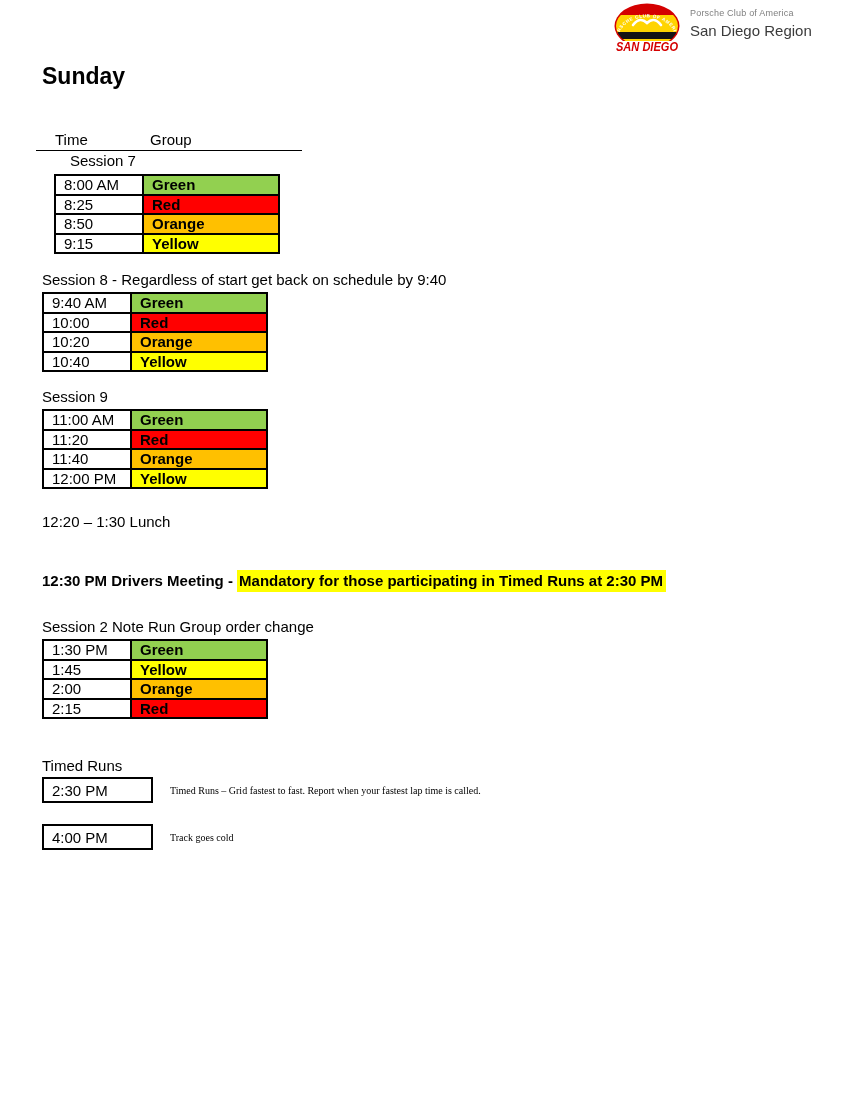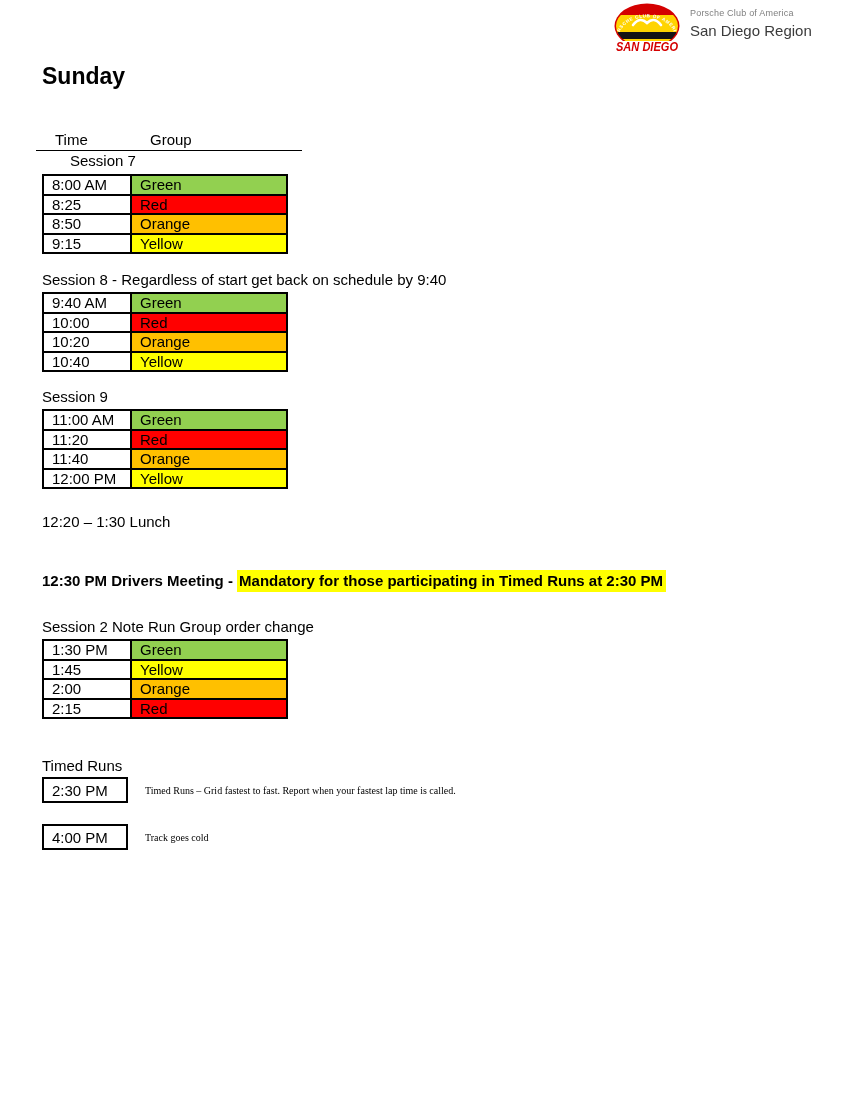--- a/index.html
+++ b/index.html
@@ -46,48 +46,48 @@
   }
   table.run-table td {
     border: 2px solid #000;
     height: 19.5px;
     font-size: 15px;
     padding: 0 0 0 8px;
     vertical-align: middle;
     white-space: nowrap;
   }
   td.time-cell  { width: 88px;  background: #ffffff; }
-  td.group-cell { width: 156px; }
+  td.group-cell { width: 136px; font-weight: bold; }
 
   .plain-line {
     position: absolute; left: 42px;
     font-size: 15px; white-space: nowrap;
   }
   .meeting-line { font-weight: bold; }
   .meeting-highlight { background: #FFFF00; padding: 2px 3px 3px 2px; }
 
   .timed-label { position: absolute; left: 42px; font-size: 15px; }
 
   .timed-item {
     position: absolute; left: 42px;
     display: flex; align-items: center;
   }
   .time-box {
-    width: 86px; height: 26px;
+    width: 111px; height: 26px;
     border: 2px solid #000;
     background: #fff;
     font-size: 15px;
     display: flex; align-items: center;
     padding-left: 8px;
     flex: none;
   }
   .timed-desc { font-size: 10px; margin-left: 17px; white-space: nowrap; font-family: Liberation Serif, serif; }
 
   
-  #s7-title  { top: 152px; margin-left: 28px; }  #s7-table  { top: 174px; }
+  #s7-title  { top: 152px; margin-left: 28px; }  #s7-table  { top: 174px; margin-left: 12px; }
   #s8-title  { top: 271px; }  #s8-table  { top: 292px; }
   #s9-title  { top: 388px; }  #s9-table  { top: 409px; }
   #lunch     { top: 513px; }
   #meeting   { top: 572px; }
   #s10-title { top: 618px; }  #s10-table { top: 639px; padding-left: 40px; }
   #timed-label { top: 757px; }
   #timed-item-0 { top: 777px; }
   #timed-item-1 { top: 824px; }
 </style>
 </head>

